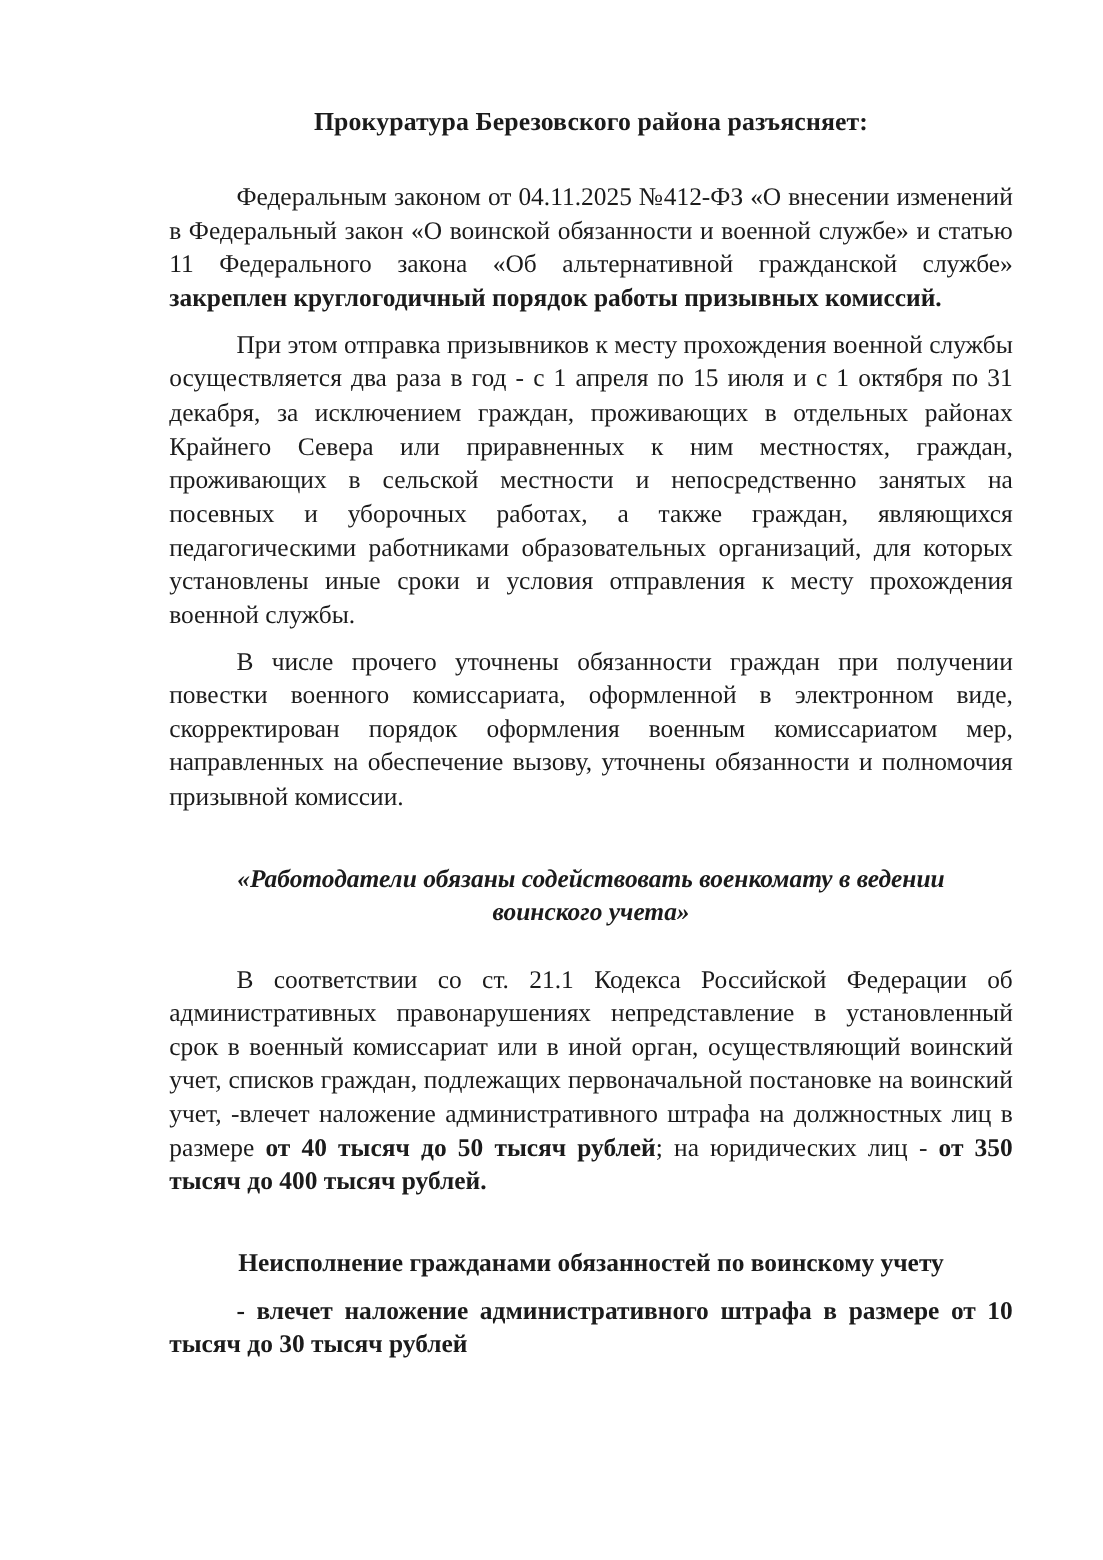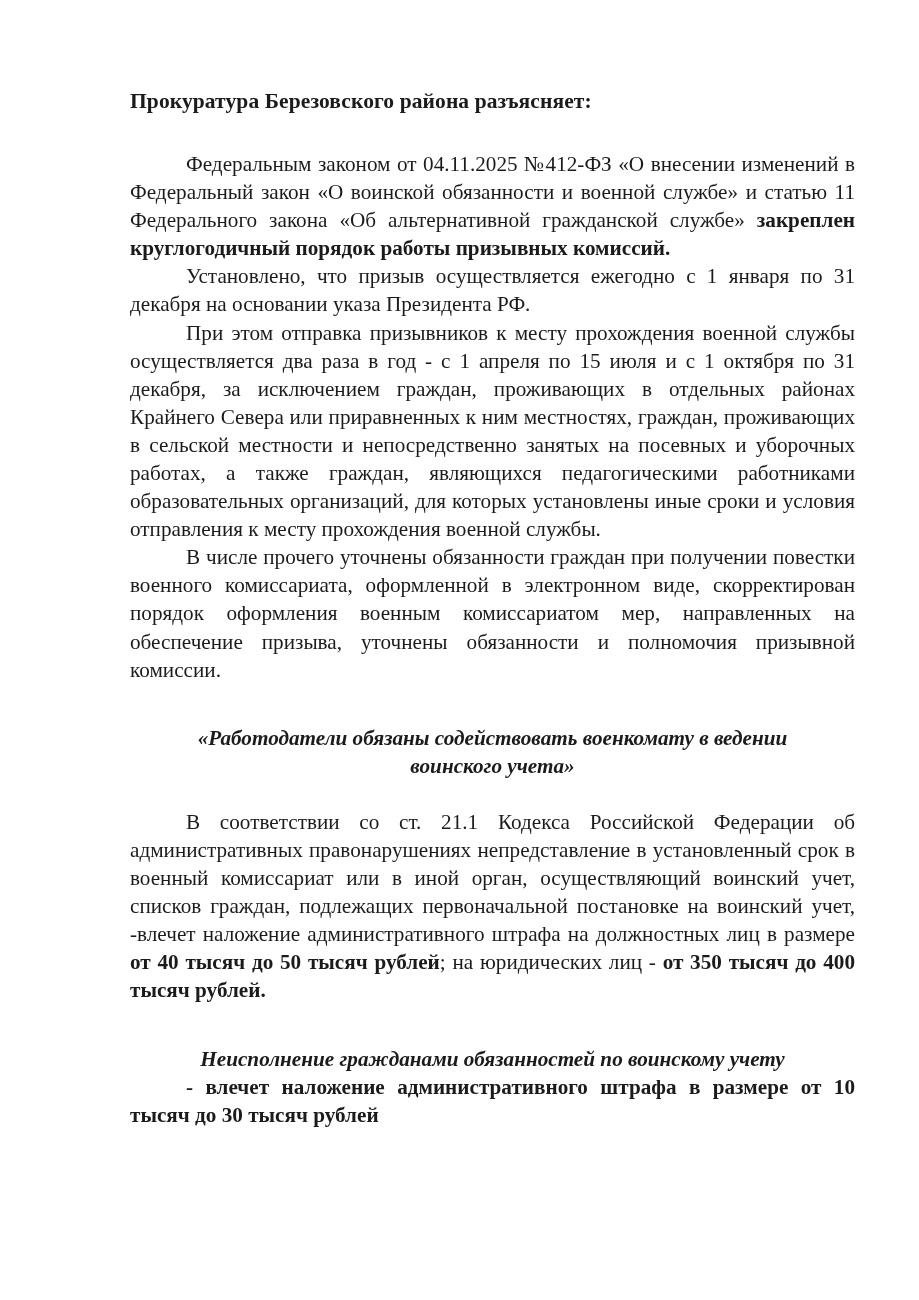--- a/index.html
+++ b/index.html
@@ -19,34 +19,35 @@
     width: 919px;
     height: 1300px;
     background: #ffffff;
     box-sizing: border-box;
     padding: 88px 64px 0 130px;
   }
   .doc-body {
     width: 725px;
   }
   .h-center {
+    text-align: center;
     font-weight: bold;
     font-size: 21.5px;
     line-height: 1.30;
     letter-spacing: 0.1px;
   }
   .title-main {
     margin: 0 0 0 0;
   }
   .title-sub {
     margin: 53px 0 0 0;
     padding: 0 24px;
   }
   p.body-par {
-    margin: 0;
+    margin: 11px;
     font-size: 21.2px;
     line-height: 1.325;
     text-align: justify;
     text-indent: 56px;
     text-justify: inter-word;
     hyphens: none;
   }
   .gap-before-first {
     margin-top: 34px !important;
   }
@@ -57,43 +58,41 @@
     line-height: 1.325;
     padding: 0 30px;
   }
   .sec-head.head-employers {
     margin: 40px 0 0 0;
     font-style: italic;
   }
   .sec-head.head-citizens {
     margin: 40px 0 0 0;
     padding: 0;
-    font-style: italic;
   }
   .after-head-gap {
     margin-top: 28px !important;
   }
   b, strong { font-weight: bold; }
 </style>
 </head>
 <body>
 
 <div class="page">
   <div class="doc-body">
 
     <div class="h-center title-main">Прокуратура Березовского района разъясняет:</div>
 
 
     <p class="body-par gap-before-first"><span>Федеральным законом от 04.11.2025 №412-ФЗ «О внесении изменений в Федеральный закон «О воинской обязанности и военной службе» и статью 11 Федерального закона «Об альтернативной гражданской службе» </span><b>закреплен круглогодичный порядок работы призывных комиссий.</b></p>
 
-    <p class="body-par">Установлено, что призыв осуществляется ежегодно с 1 января по 31 декабря на основании указа Президента РФ.</p>
 
     <p class="body-par">При этом отправка призывников к месту прохождения военной службы осуществляется два раза в год - с 1 апреля по 15 июля и с 1 октября по 31 декабря, за исключением граждан, проживающих в отдельных районах Крайнего Севера или приравненных к ним местностях, граждан, проживающих в сельской местности и непосредственно занятых на посевных и уборочных работах, а также граждан, являющихся педагогическими работниками образовательных организаций, для которых установлены иные сроки и условия отправления к месту прохождения военной службы.</p>
 
-    <p class="body-par">В числе прочего уточнены обязанности граждан при получении повестки военного комиссариата, оформленной в электронном виде, скорректирован порядок оформления военным комиссариатом мер, направленных на обеспечение призыва, уточнены обязанности и полномочия призывной комиссии.</p>
+    <p class="body-par">В числе прочего уточнены обязанности граждан при получении повестки военного комиссариата, оформленной в электронном виде, скорректирован порядок оформления военным комиссариатом мер, направленных на обеспечение вызову, уточнены обязанности и полномочия призывной комиссии.</p>
 
     <div class="sec-head head-employers">«Работодатели обязаны содействовать военкомату в ведении воинского учета»</div>
 
     <p class="body-par after-head-gap"><span>В соответствии со ст. 21.1 Кодекса Российской Федерации об административных правонарушениях непредставление в установленный срок в военный комиссариат или в иной орган, осуществляющий воинский учет, списков граждан, подлежащих первоначальной постановке на воинский учет, -влечет наложение административного штрафа на должностных лиц в размере </span><b>от 40 тысяч до 50 тысяч рублей</b><span>; на юридических лиц - </span><b>от 350 тысяч до 400 тысяч рублей.</b></p>
 
     <div class="sec-head head-citizens">Неисполнение гражданами обязанностей по воинскому учету</div>
 
 
     <p class="body-par"><b>- влечет наложение административного штрафа в размере от 10  тысяч до 30 тысяч рублей</b></p>
 

